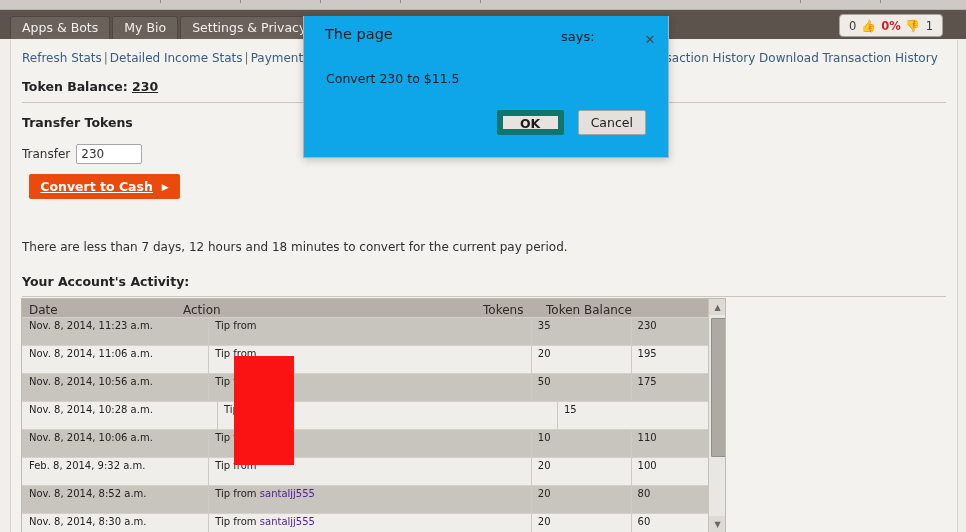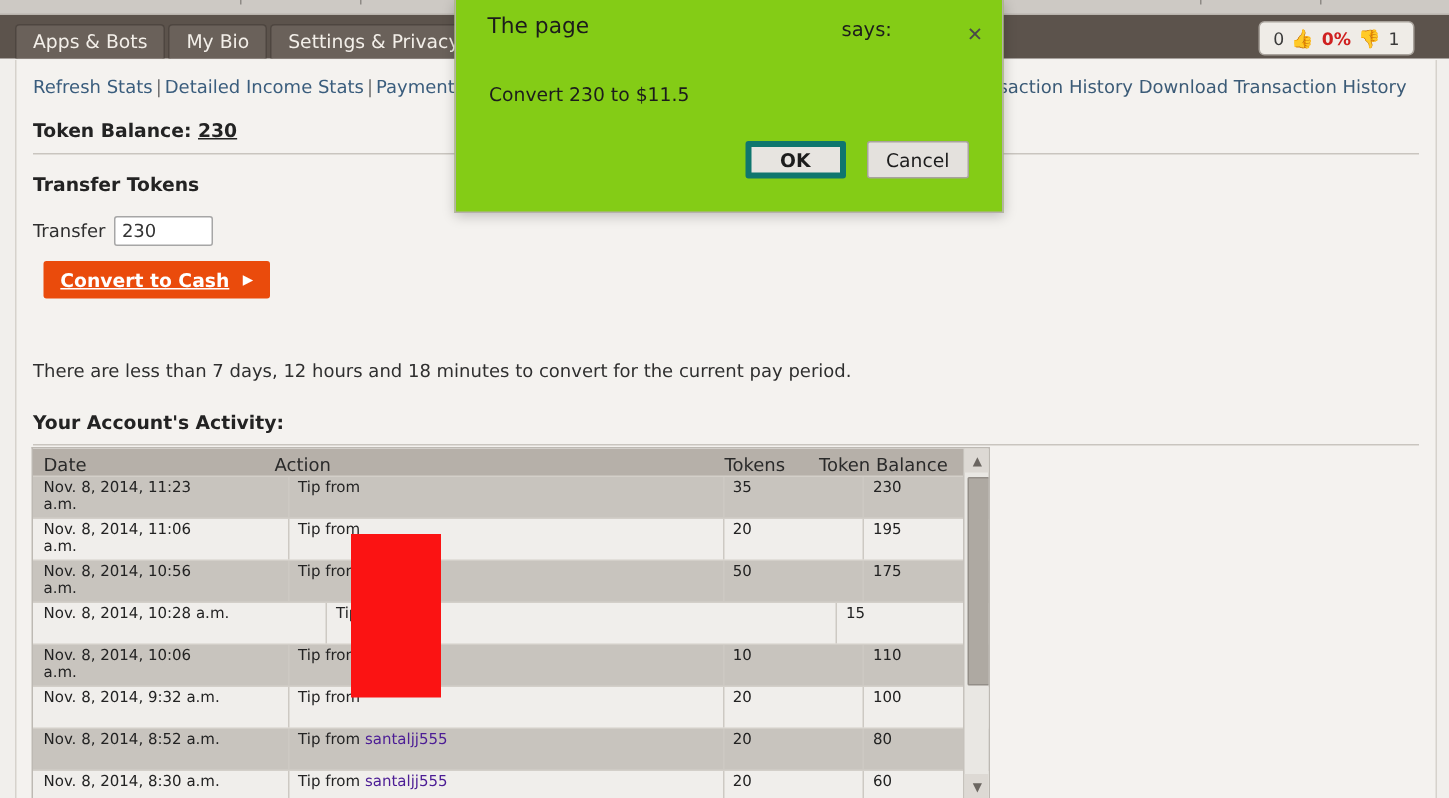--- a/index.html
+++ b/index.html
@@ -184,21 +184,21 @@
     color: #2f2f2f;
     white-space: nowrap;
   }
   #note-1 { top: 172px; }
   #note-2 { top: 200px; }
 
   
   #activity-table {
     position: absolute;
     left: 10px; top: 258px;
-    width: 639px;
+    width: 705px;
     height: 234px;
     border: 1px solid #bdb9b3;
     border-bottom: none;
     background: #f7f6f4;
     overflow: hidden;
     box-sizing: border-box;
   }
   .tbl-row {
     display: flex;
     align-items: stretch;
@@ -260,24 +260,24 @@
     position: absolute;
     left: 212px; top: 57px;
     width: 60px; height: 109px;
     background: #fb1313;
     z-index: 5;
   }
 
   
   #modal-dialog {
     position: absolute;
-    left: 303px; top: 0;
+    left: 303px; top: 16px;
     width: 364px;
     height: 141px;
-    background: #84cc16;
+    background: #0ea5e9;
     border: 1px solid #b5b0aa;
     border-top: none;
     box-shadow: 0 2px 8px rgba(0,0,0,0.22);
     z-index: 50;
   }
   #dialog-header {
     position: absolute;
     left: 0; top: 10px;
     width: 364px;
     height: 24px;
@@ -322,21 +322,21 @@
     font-family: "DejaVu Sans", "Liberation Sans", sans-serif;
     font-size: 12.5px;
     color: #1c1c1c;
     background: #e4e1dd;
     border: 1px solid #a8a39d;
     border-radius: 2px;
     cursor: pointer;
   }
   .dlg-btn.primary {
     font-weight: bold;
-    border: 4px solid #0f766e;
+    border: 6px solid #0f766e;
     background: #e7e4e0;
     text-align: center;
   }
 </style>
 </head>
 <body>
 
 <div id="chrome-strip">
   <div class="tick" style="left:160px"></div>
   <div class="tick" style="left:240px"></div>
@@ -430,21 +430,21 @@
           <div class="c-action"><span>Tip from</span></div>
           <div class="c-tokens">15</div>
         </div>
         <div class="tbl-row tbl-body-row odd">
           <div class="c-date">Nov. 8, 2014, 10:06 a.m.</div>
           <div class="c-action"><span>Tip from</span></div>
           <div class="c-tokens">10</div>
           <div class="c-balance">110</div>
         </div>
         <div class="tbl-row tbl-body-row even">
-          <div class="c-date">Nov. 8, 2014, 9:32 a.m.</div>
+          <div class="c-date">Feb. 8, 2014, 9:32 a.m.</div>
           <div class="c-action"><span>Tip from</span></div>
           <div class="c-tokens">20</div>
           <div class="c-balance">100</div>
         </div>
         <div class="tbl-row tbl-body-row odd">
           <div class="c-date">Nov. 8, 2014, 8:52 a.m.</div>
           <div class="c-action"><span>Tip from</span> <span class="user-link">santaljj555</span></div>
           <div class="c-tokens">20</div>
           <div class="c-balance">80</div>
         </div>

